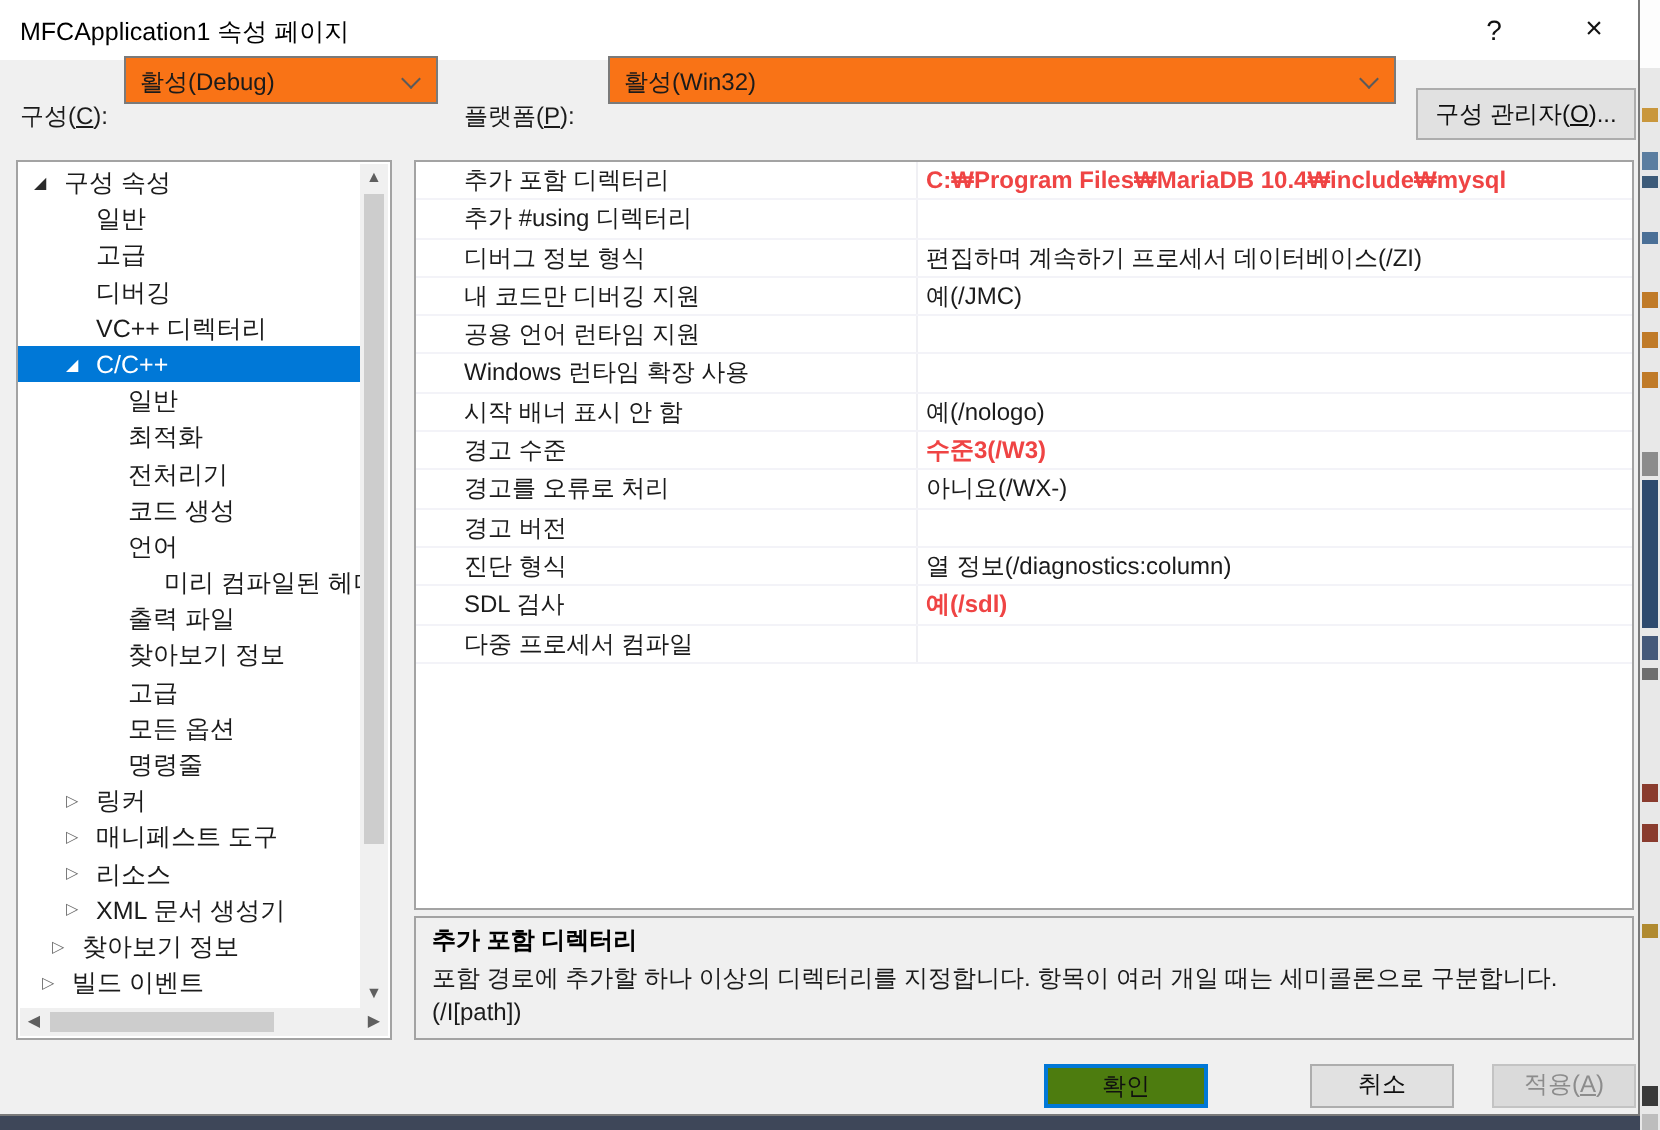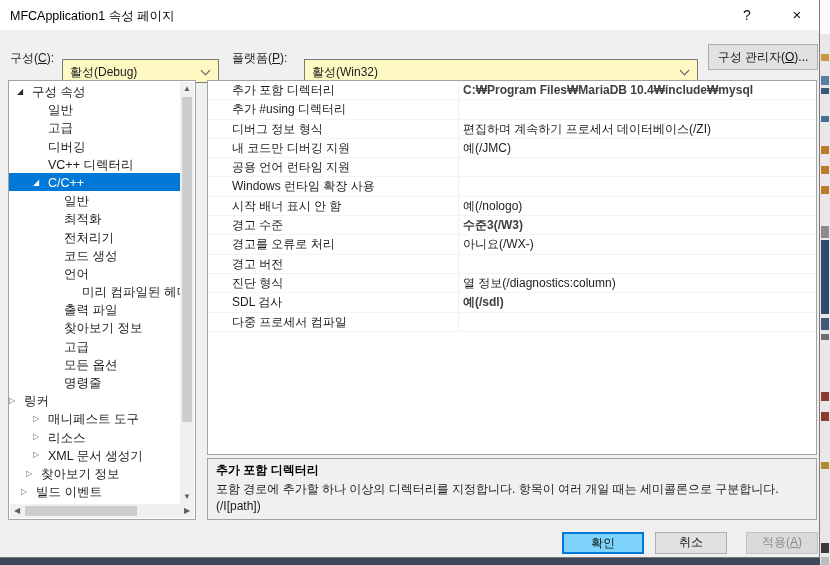--- a/index.html
+++ b/index.html
@@ -12,21 +12,21 @@
             border-right:1px solid #7a7a7a; border-bottom:1px solid #7a7a7a; }
   .titlebar { position:absolute; left:0; top:0; width:100%; height:30px; background:#ffffff; }
   .titlebar .title { position:absolute; left:10px; top:8px; font-size:12.5px; color:#000; white-space:nowrap; }
   .tb-btn { position:absolute; top:0; width:40px; height:30px; text-align:center; line-height:30px; color:#111; }
   .tb-help { right:52px; font-size:14px; }
   .tb-close { right:2px; font-size:15px; }
 
   
   .lbl { position:absolute; top:50px; white-space:nowrap; }
   .mn { text-decoration:underline; }
-  .combo { position:absolute; top:59px; height:24px; background:#fef9c3; border:1px solid #7a7a7a; }
+  .combo { position:absolute; top:28px; height:24px; background:#f97316; border:1px solid #7a7a7a; }
   .combo .combo-value { position:absolute; left:7px; top:4px; white-space:nowrap; }
   .combo .chev { position:absolute; right:9px; top:7px; width:7px; height:7px;
                  border-left:1.5px solid #5a5a5a; border-bottom:1.5px solid #5a5a5a;
                  transform:rotate(-45deg); }
   .btn { position:absolute; background:#e1e1e1; border:1px solid #adadad; text-align:center; color:#101010; }
   .cfg-mgr { left:708px; top:44px; width:110px; height:26px; line-height:24px; }
 
   
   .tree-panel { position:absolute; left:8px; top:80px; width:188px; height:440px;
                 background:#fff; border:1px solid #a3a3a3; overflow:hidden; }
@@ -47,31 +47,31 @@
   .v-thumb { position:absolute; left:2px; width:10px; top:15px; height:325px; background:#cdcdcd; }
   .h-thumb { position:absolute; top:2px; height:10px; left:15px; width:112px; background:#cdcdcd; }
 
   
   .grid-panel { position:absolute; left:207px; top:80px; width:610px; height:375px;
                 background:#fff; border:1px solid #a3a3a3; overflow:hidden; }
   .grid-row { display:flex; height:19.3px; line-height:19px; border-bottom:1px solid #f3f3f8; }
   .grid-row .cell { overflow:hidden; white-space:nowrap; }
   .grid-row .label { width:251px; padding-left:24px; border-right:1px solid #f0f0f4; color:#1b1b1b; }
   .grid-row .value { flex:1; padding-left:4px; color:#1b1b1b; }
-  .grid-row .value.bold { font-weight:bold; color:#404040; }
+  .grid-row .value.bold { font-weight:bold; color:#ef4444; }
 
   
   .desc-panel { position:absolute; left:207px; top:458px; width:610px; height:62px;
                 background:#f0f0f0; border:1px solid #a3a3a3; padding:3px 8px; }
   .desc-title { font-weight:bold; color:#000; margin-bottom:2px; }
   .desc-line { color:#1b1b1b; line-height:17px; }
 
   
   .dlg-btn { position:absolute; top:532px; height:22px; line-height:19px; }
-  .btn-ok { left:562px; width:82px; border:2px solid #0078d7; background:#7dd3fc; }
+  .btn-ok { left:522px; width:82px; border:2px solid #0078d7; background:#4d7c0f; }
   .btn-cancel { left:655px; width:72px; }
   .btn-apply { left:746px; width:72px; background:#dadada; border-color:#c3c3c3; color:#8c8c8c; }
 
   
   .bg-right { position:absolute; left:820px; top:0; width:10px; height:565px; background:#e8e8e8; overflow:hidden; }
   .bg-right .white { position:absolute; left:0; top:0; width:10px; height:34px; background:#fdfdfd; }
   .frag { position:absolute; left:1px; width:8px; }
   .bg-bottom { position:absolute; left:0; top:558px; width:820px; height:7px; background:#3e4759; }
 </style>
 </head>
@@ -115,21 +115,21 @@
           <div class="tree-item" style="padding-left: 40px;"><span class="expander none"></span><span class="tree-label">최적화</span></div>
           <div class="tree-item" style="padding-left: 40px;"><span class="expander none"></span><span class="tree-label">전처리기</span></div>
           <div class="tree-item" style="padding-left: 40px;"><span class="expander none"></span><span class="tree-label">코드 생성</span></div>
           <div class="tree-item" style="padding-left: 40px;"><span class="expander none"></span><span class="tree-label">언어</span></div>
           <div class="tree-item" style="padding-left: 58px;"><span class="expander none"></span><span class="tree-label">미리 컴파일된 헤더</span></div>
           <div class="tree-item" style="padding-left: 40px;"><span class="expander none"></span><span class="tree-label">출력 파일</span></div>
           <div class="tree-item" style="padding-left: 40px;"><span class="expander none"></span><span class="tree-label">찾아보기 정보</span></div>
           <div class="tree-item" style="padding-left: 40px;"><span class="expander none"></span><span class="tree-label">고급</span></div>
           <div class="tree-item" style="padding-left: 40px;"><span class="expander none"></span><span class="tree-label">모든 옵션</span></div>
           <div class="tree-item" style="padding-left: 40px;"><span class="expander none"></span><span class="tree-label">명령줄</span></div>
-          <div class="tree-item" style=""><span class="expander collapsed">▷</span><span class="tree-label">링커</span></div>
+          <div class="tree-item" style="padding-left: 24px;"><span class="expander collapsed">▷</span><span class="tree-label">링커</span></div>
           <div class="tree-item" style="padding-left: 24px;"><span class="expander collapsed">▷</span><span class="tree-label">매니페스트 도구</span></div>
           <div class="tree-item" style="padding-left: 24px;"><span class="expander collapsed">▷</span><span class="tree-label">리소스</span></div>
           <div class="tree-item" style="padding-left: 24px;"><span class="expander collapsed">▷</span><span class="tree-label">XML 문서 생성기</span></div>
           <div class="tree-item" style="padding-left: 17px;"><span class="expander collapsed">▷</span><span class="tree-label">찾아보기 정보</span></div>
           <div class="tree-item" style="padding-left: 12px;"><span class="expander collapsed">▷</span><span class="tree-label">빌드 이벤트</span></div>
           <div class="tree-item" style="padding-left: 24px;"><span class="expander collapsed">▷</span><span class="tree-label">사용자 지정 빌드 단계</span></div>
         </div>
       <div class="vscroll">
         <div class="sb-arrow up">▲</div>
         <div class="v-thumb"></div>

